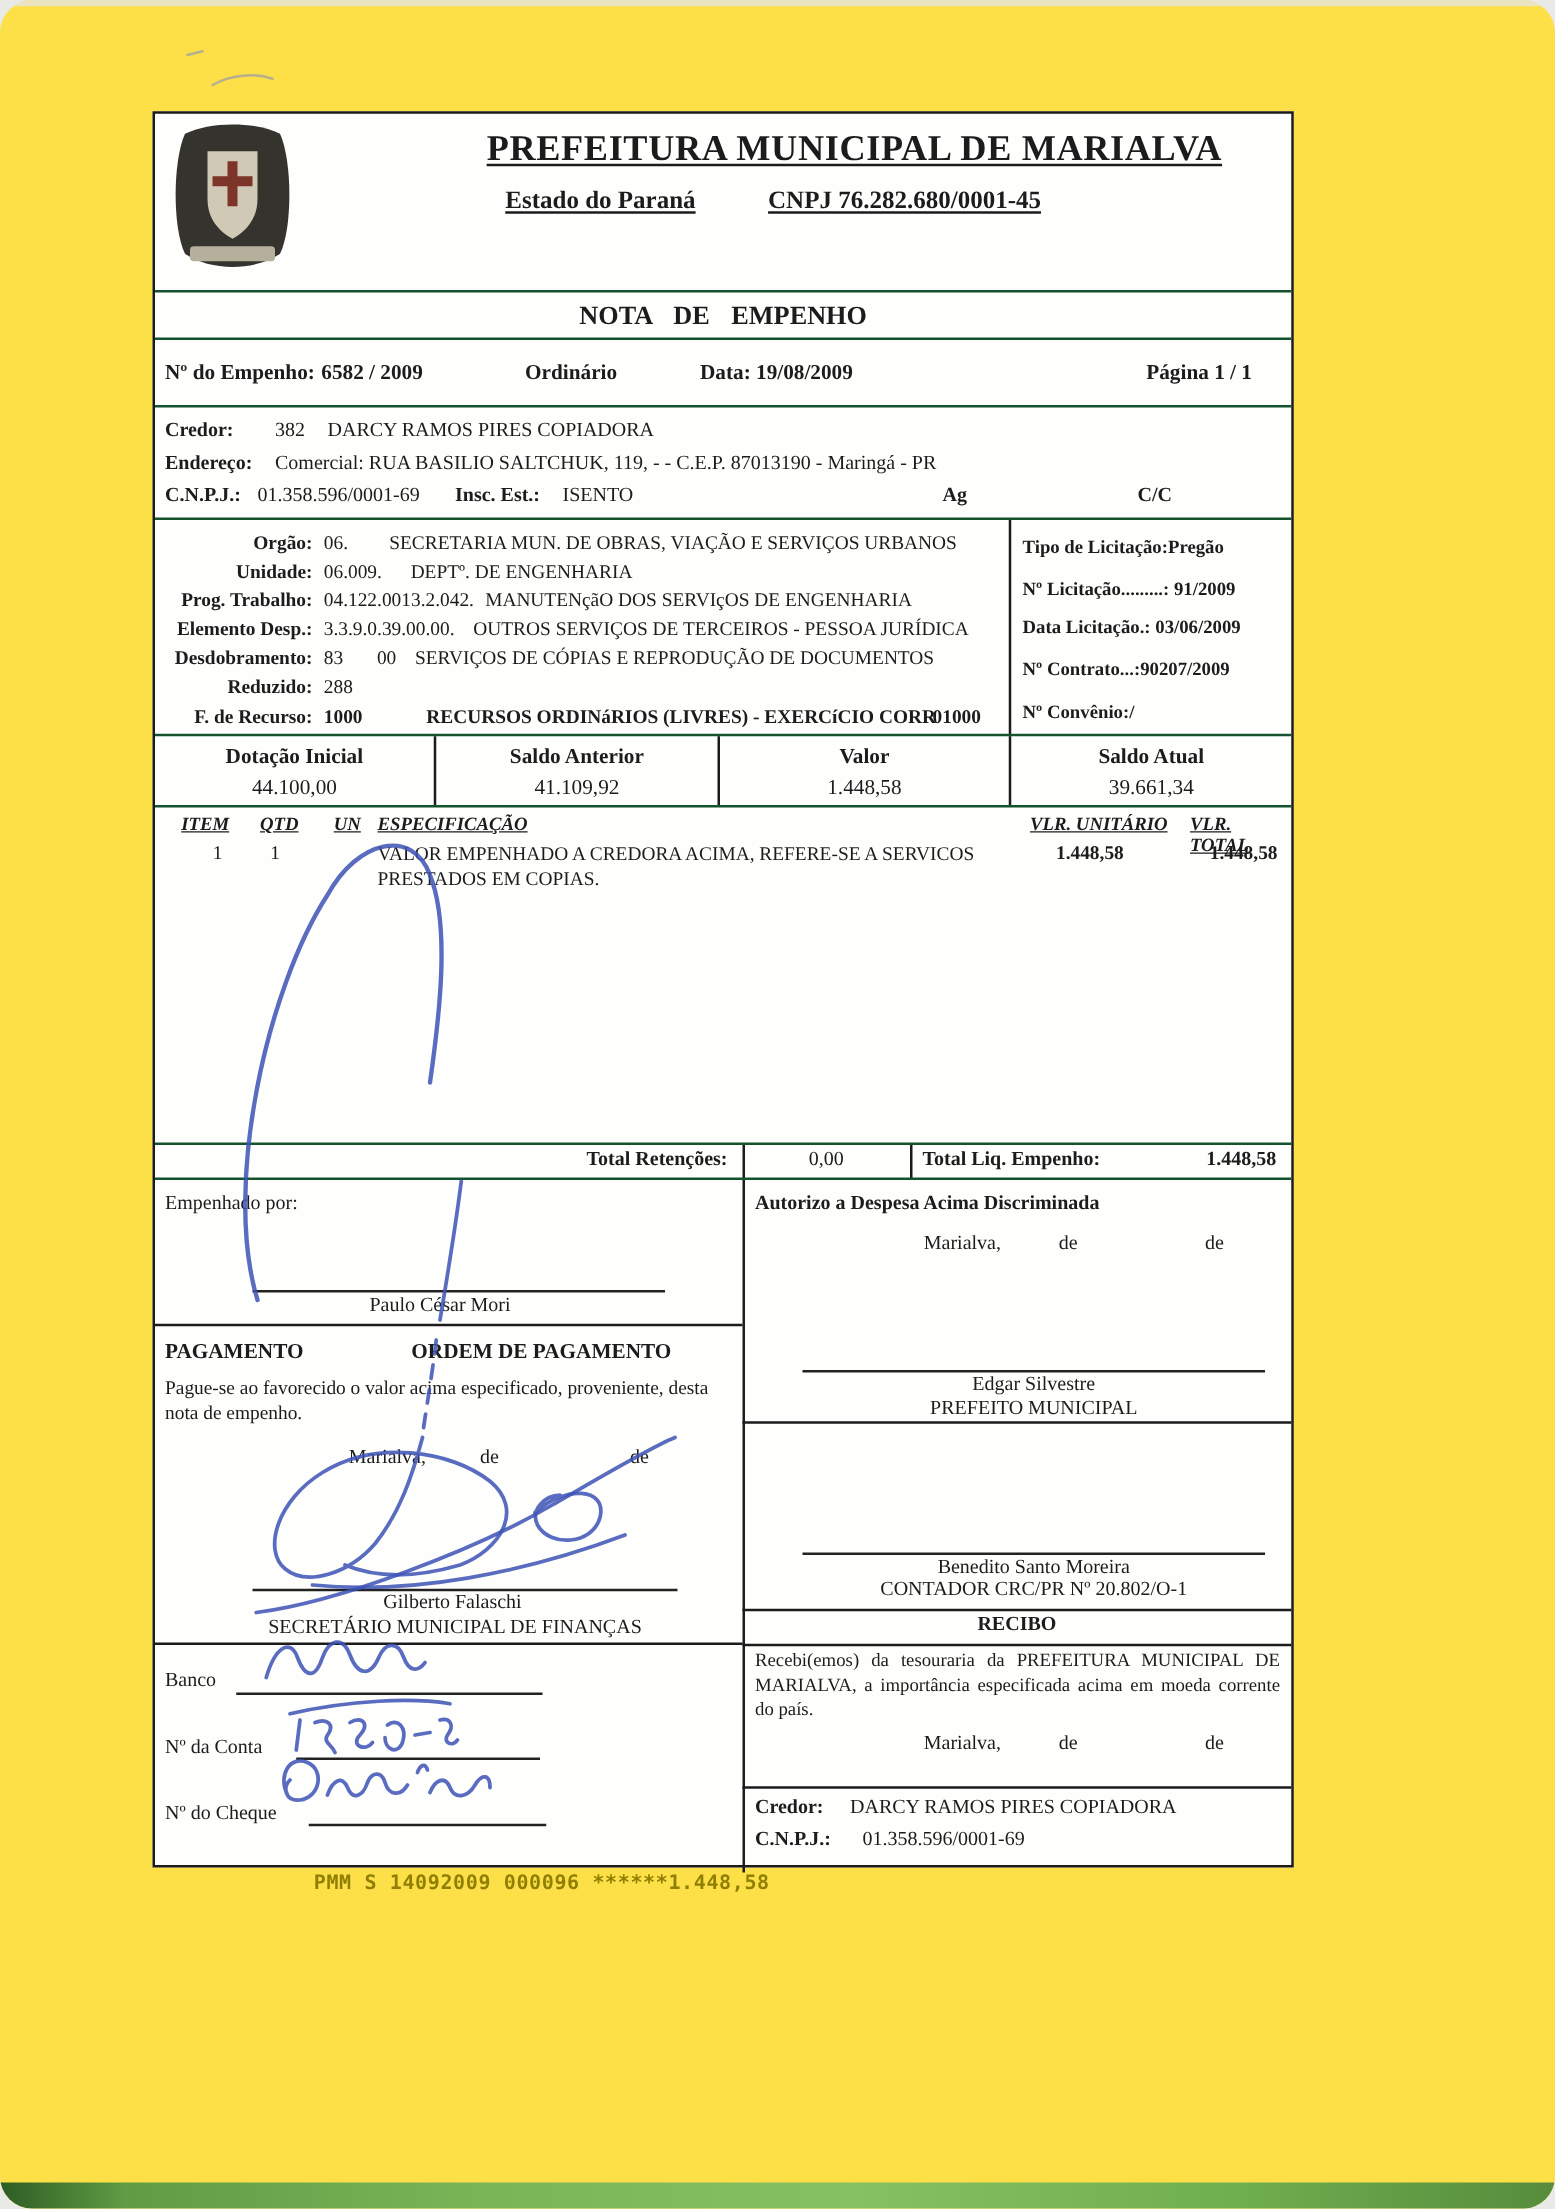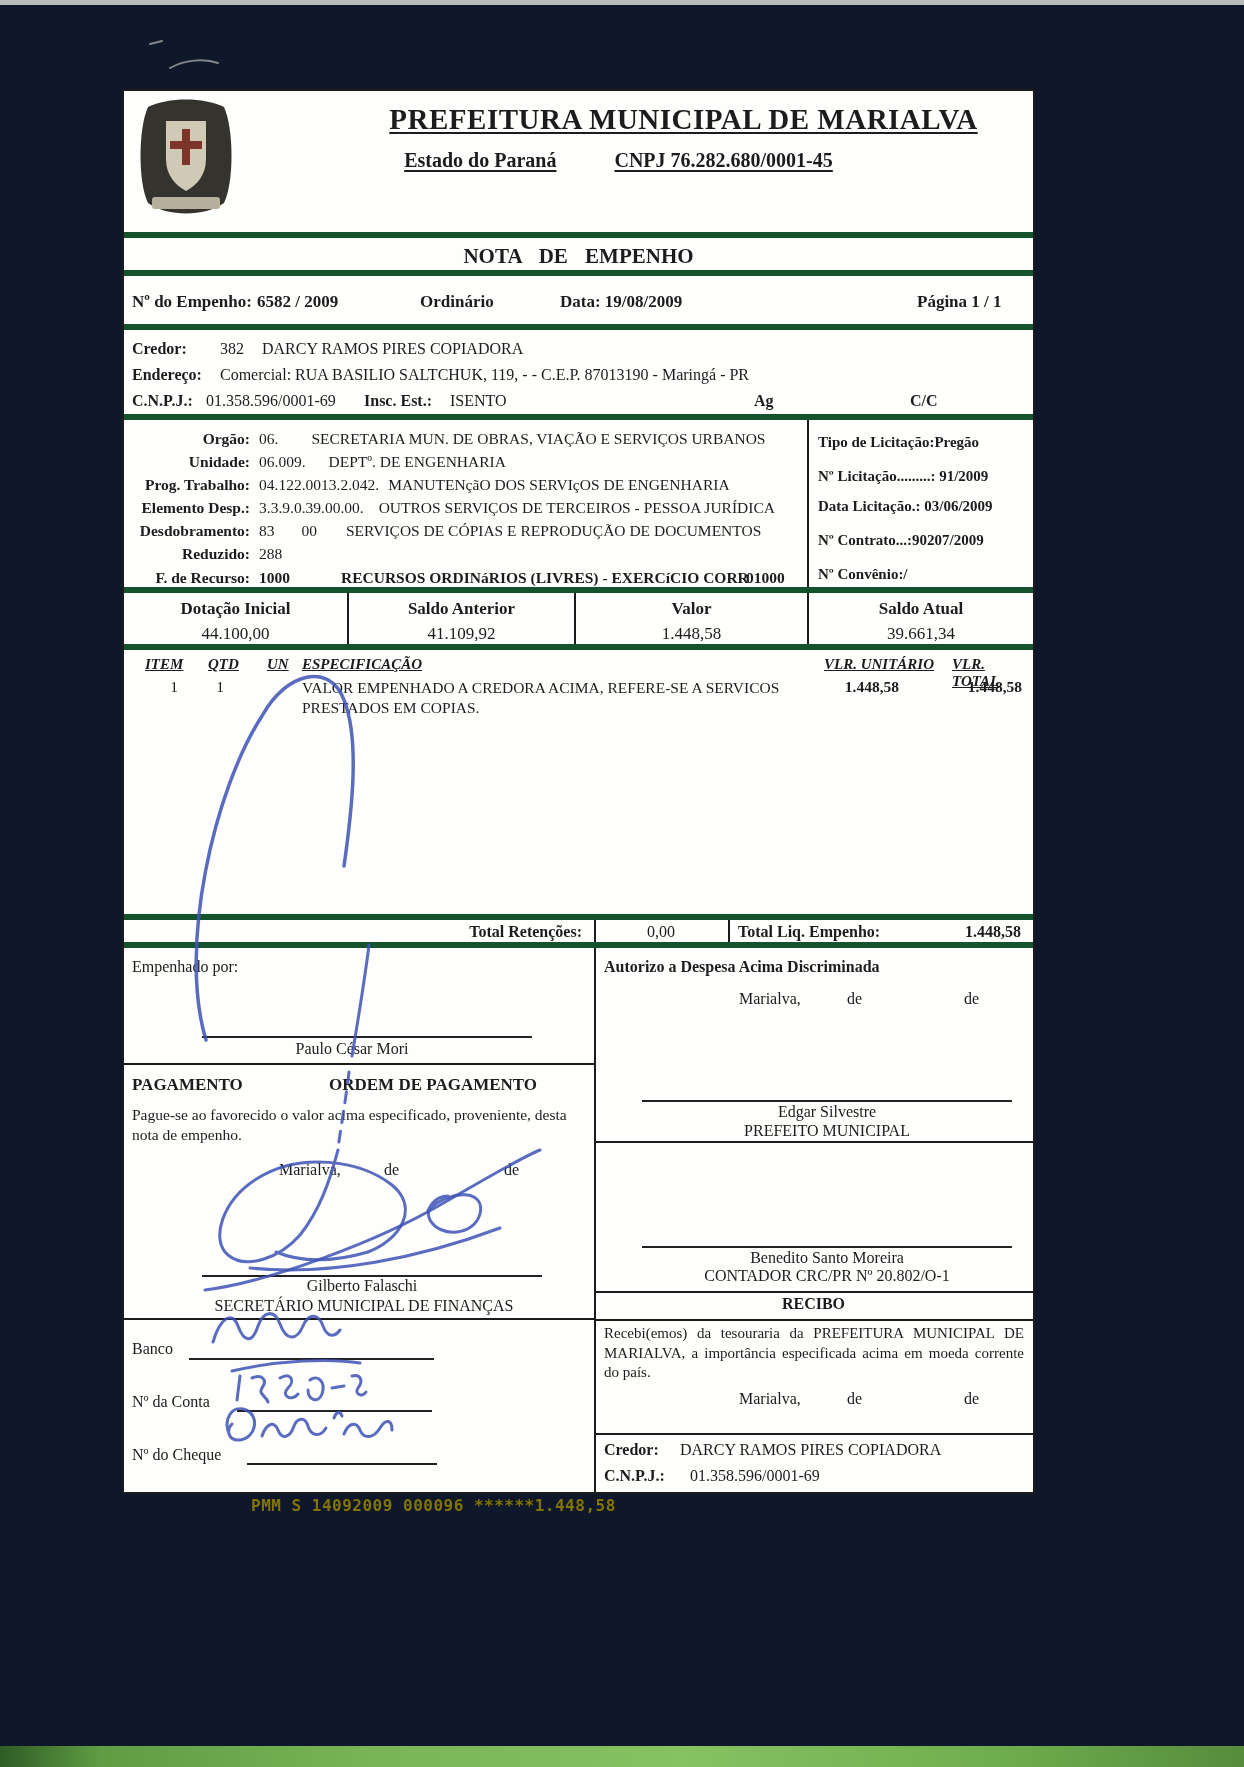--- a/index.html
+++ b/index.html
@@ -1,27 +1,27 @@
 <!DOCTYPE html>
 <html><head>
 <meta charset="utf-8">
 <style>
   * { margin:0; padding:0; box-sizing:border-box; }
   html,body { background:#e9e9e5; }
   body { font-family:"Liberation Serif","DejaVu Serif",serif; color:#1c1c1c; }
-  #page { position:relative; width:1244px; height:1767px; background:#0f172a; margin:0 auto; overflow:hidden; }
+  #page { position:relative; width:1244px; height:1767px; background:#fde047; margin:0 auto; overflow:hidden;border-radius:26px; }
   .abs { position:absolute; }
   .b { font-weight:bold; }
   .u { text-decoration:underline; text-underline-offset:3px; }
   .ctr { text-align:center; }
   .rt { text-align:right; }
 
   #doc { position:absolute; left:122px; top:89px; width:913px; height:1405px; border:2px solid #1b1b1b; background:#fefefc; }
   .sec { position:absolute; left:0; width:909px; }
-  .bt { border-top:6px solid #14532d; }
+  .bt { border-top:2px solid #14532d; }
   .vline { position:absolute; width:0; border-left:2px solid #1b1b1b; }
   .hline { position:absolute; height:0; border-top:2px solid #1b1b1b; }
   .sigline { position:absolute; height:0; border-top:2px solid #222; }
 
   #sec-header { top:0; height:141px; font-size:16px; }
   #h-title { left:210px; right:0; top:12px; font-size:29px; letter-spacing:.5px; }
   #h-line2 { left:80px; right:0; top:58px; display:flex; justify-content:center; gap:58px; font-size:20px; }
   #h-line3 { left:95px; right:0; top:100px; display:flex; justify-content:center; gap:30px; font-size:19px; }
 
   #sec-title { top:141px; height:38px; font-size:21px; word-spacing:12px; padding-top:6px; }
@@ -118,21 +118,21 @@
       </div>
       <div class="orow" style="top:79px">
         <span class="olabel">Elemento Desp.:</span>
         <span>3.3.9.0.39.00.00.</span>
         <span style="margin-left:6px">OUTROS SERVIÇOS DE TERCEIROS - PESSOA JURÍDICA</span>
       </div>
       <div class="orow" style="top:102px">
         <span class="olabel">Desdobramento:</span>
         <span>83</span>
         <span style="margin-left:18px">00</span>
-        <span style="margin-left:20px">SERVIÇOS DE CÓPIAS E REPRODUÇÃO DE DOCUMENTOS</span>
+        <span style="margin-left:6px">SERVIÇOS DE CÓPIAS E REPRODUÇÃO DE DOCUMENTOS</span>
       </div>
       <div class="orow" style="top:125px">
         <span class="olabel">Reduzido:</span>
         <span>288</span>
       </div>
       <div class="orow" style="top:149px">
         <span class="olabel">F. de Recurso:</span>
         <span class="b">1000</span>
         <span class="b" style="margin-left:42px">RECURSOS ORDINáRIOS (LIVRES) - EXERCíCIO CORR</span>
       </div>

